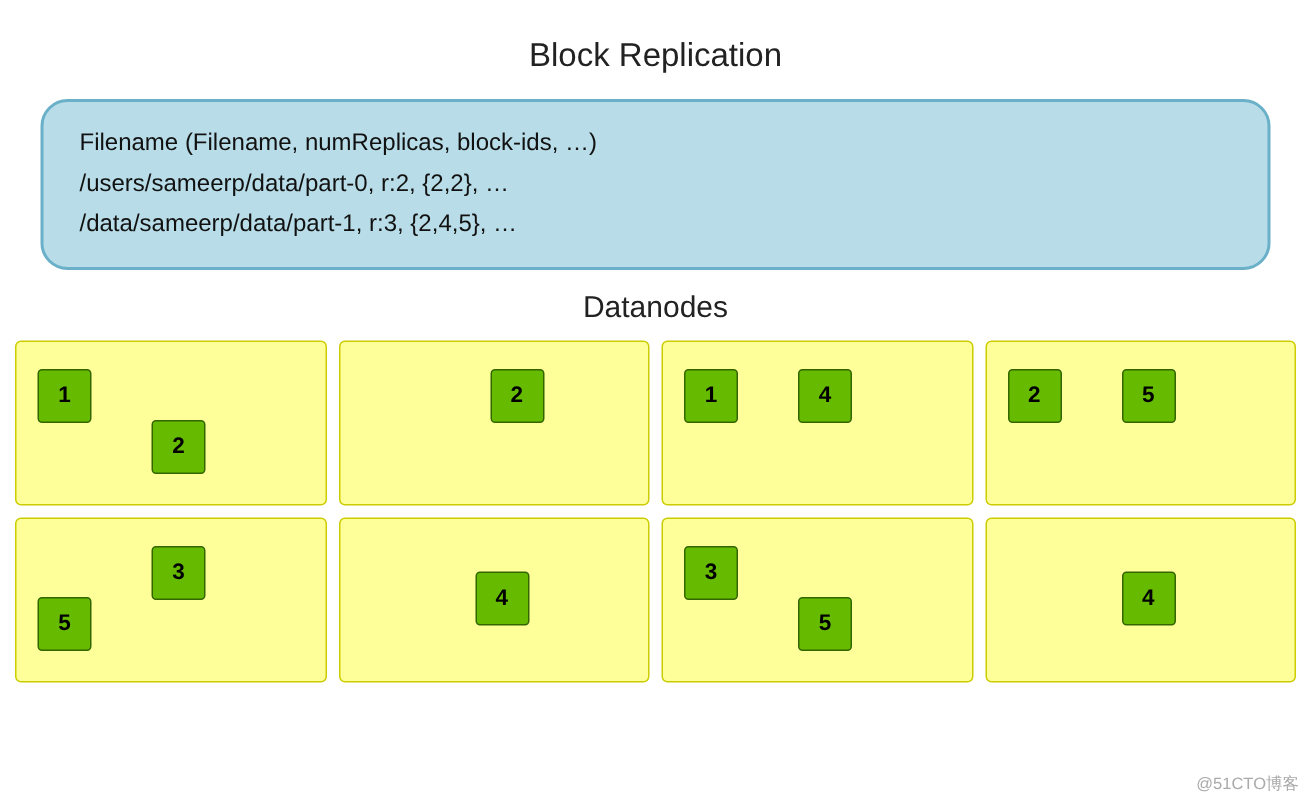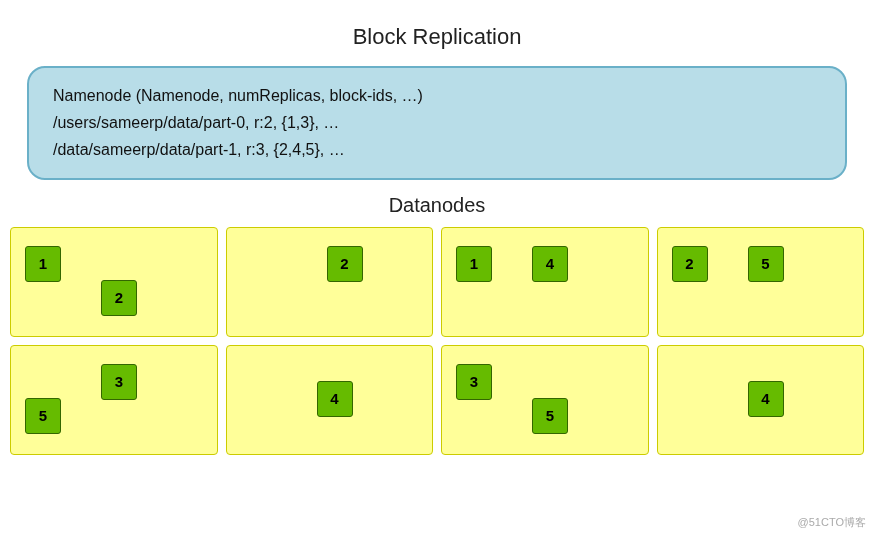--- a/index.html
+++ b/index.html
@@ -81,22 +81,22 @@
       font-size: 11px;
       color: #aaa;
     }
   </style>
 </head>
 <body>
 
 <div class="page-title">Block Replication</div>
 
 <div class="namenode-box">
-  <span>Namenode (Namenode, numReplicas, block-ids, …)</span><br>
-  <span>/users/sameerp/data/part-0, r:2, {1,3}, …</span><br>
+  <span>Filename (Filename, numReplicas, block-ids, …)</span><br>
+  <span>/users/sameerp/data/part-0, r:2, {2,2}, …</span><br>
   <span>/data/sameerp/data/part-1, r:3, {2,4,5}, …</span>
 </div>
 
 <div class="datanodes-label">Datanodes</div>
 
 <div class="datanode-grid" id="datanode-grid">
     <div class="datanode-cell">
       <div class="block-label" style="top: 18px; left: 14px;">1</div>
       <div class="block-label" style="top: 52px; left: 90px;">2</div>
     </div>

